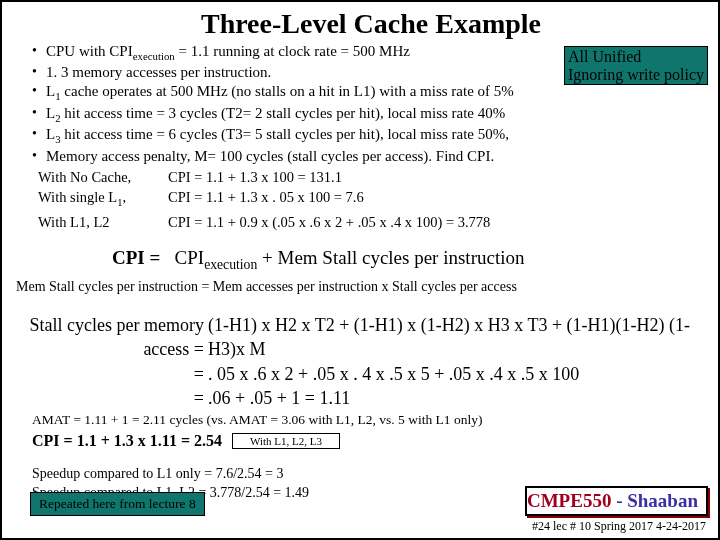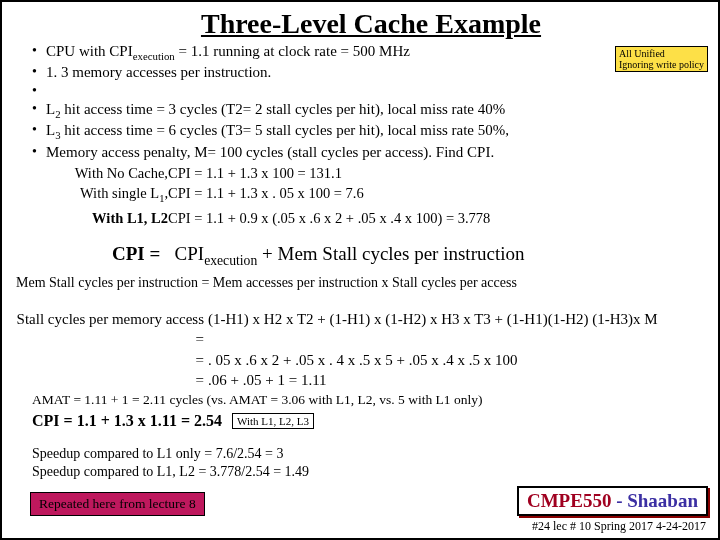--- a/index.html
+++ b/index.html
@@ -14,21 +14,20 @@
     box-sizing: border-box;
     border: 2px solid #000;
     position: relative;
     background: #fff;
     overflow: hidden;
   }
   .title {
     text-align: center;
     font-size: 28px;
     font-weight: bold;
-    text-decoration: underline;
     margin: 6px 0 2px 0;
     padding-left: 22px;
   }
   .bullets {
     margin: 2px 14px 4px 30px;
     position: relative;
   }
   .bullet-row {
     display: flex;
     align-items: flex-start;
@@ -40,87 +39,87 @@
     flex: 0 0 14px;
     font-size: 14px;
   }
   .bullet-text b { font-weight: bold; }
   .sub { font-size: 0.72em; vertical-align: sub; }
   .small-box {
     position: absolute;
     right: 10px;
     top: 44px;
     border: 1px solid #000;
-    font-size: 10px;
+    font-size: 16px;
     line-height: 1.1;
     padding: 1px 3px;
-    background: #fde047;
+    background: #0f766e;
   }
   .calc-block {
     margin: 0 16px 0 36px;
     font-size: 14.5px;
   }
-  .calc-row { display: flex; margin-bottom: 3px; text-align: right; }
+  .calc-row { display: flex; margin-bottom: 3px; }
   .calc-label { width: 130px; flex: 0 0 130px; }
   .main-eq {
     text-align: left;
     margin: 16px 30px 6px 110px;
     font-size: 19px;
     font-weight: bold;
   }
   .mem-stall-line {
     margin: 2px 12px 4px 14px;
     font-size: 14px;
     text-align: left;
   }
   .spma-block {
     margin: 18px 8px 2px 6px;
-    font-size: 15px;
+    font-size: 18px;
     line-height: 1.35;
   }
   .spma-row { display:flex; }
   .spma-l { flex: 0 0 196px; text-align: right; padding-right:4px;}
   .spma-r { flex: 1; }
   .amat-line { margin: 2px 10px 4px 30px; font-size: 13.5px; }
   .final-cpi {
     margin: 4px 10px 2px 30px;
     font-size: 16px;
     font-weight: bold;
     display: flex;
     align-items: center;
   }
   .with-box {
     display: inline-block;
     border: 1px solid #000;
     font-size: 11px;
     font-weight: normal;
-    padding: 1px 4px;
+    padding: 1px 17px;
     margin-left: 10px;
   }
   .speedup {
     margin: 15px 10px 0 30px;
     font-size: 14px;
     line-height: 1.3;
   }
   .rep-box {
     position: absolute;
     left: 28px;
     bottom: 22px;
     border: 1.5px solid #000;
     padding: 3px 8px;
     font-size: 13.5px;
-    background:#be185d;
+    background:#0f766e;
   }
   .course-box {
     position: absolute;
     right: 10px;
     bottom: 22px;
     border: 2px solid #000;
     box-shadow: 2px 2px 0 #800;
-    padding: 2px 8px 2px 8px;
+    padding: 2px 8px 2px 0;
     font-size: 19px;
     background:#fff;
   }
   .course-box .c1 { color: #a00020; font-weight: bold; }
   .course-box .c2 { color: #3b2fa3; font-weight: bold; }
   .foot-meta {
     position: absolute;
     right: 12px;
     bottom: 4px;
     font-size: 12px;
@@ -144,20 +143,21 @@
     <div class="bullet-row">
         <div class="bullet-dot">•</div>
         <div class="bullet-text"><b style="font-weight:normal">CPU with CPI<span class="sub">execution</span> = 1.1  running at clock rate = 500 MHz</b></div>
       </div>
     <div class="bullet-row">
         <div class="bullet-dot">•</div>
         <div class="bullet-text"><b style="font-weight:normal">1. 3 memory accesses per instruction.</b></div>
       </div>
     <div class="bullet-row">
         <div class="bullet-dot">•</div>
+        <div class="bullet-text"><b style="font-weight:normal">L<span class="sub">1</span> cache operates at 500 MHz (no stalls on a hit in L1) with a miss rate of 5%</b></div>
       </div>
     <div class="bullet-row">
         <div class="bullet-dot">•</div>
         <div class="bullet-text"><b style="font-weight:normal">L<span class="sub">2</span> hit access time = 3 cycles (T2= 2 stall cycles per hit),  local miss rate  40%</b></div>
       </div>
     <div class="bullet-row">
         <div class="bullet-dot">•</div>
         <div class="bullet-text"><b style="font-weight:normal">L<span class="sub">3</span> hit access time = 6 cycles (T3= 5 stall cycles per hit), local miss rate 50%,</b></div>
       </div>
     <div class="bullet-row">
@@ -169,21 +169,21 @@
   <div class="calc-block">
     <div class="calc-row">
         <div class="calc-label"><b style="font-weight:normal">With No Cache,</b></div>
         <div>CPI  =  1.1 +  1.3 x 100  =  131.1</div>
       </div>
     <div class="calc-row">
         <div class="calc-label"><b style="font-weight:normal">With single L<span class="sub">1</span>,</b></div>
         <div>CPI  =  1.1  +  1.3 x . 05 x 100 =  7.6</div>
       </div>
     <div class="calc-row" style="margin-top:6px;">
-        <div class="calc-label"><b style="font-weight:bold">With L1,  L2</b></div>
+        <div class="calc-label"><b style="font-weight:normal">With L1,  L2</b></div>
         <div>CPI  =  1.1  +  0.9 x  (.05 x  .6 x 2  +  .05 x  .4  x  100)  = 3.778</div>
       </div>
   </div>
 
   <div class="main-eq">
     <span>CPI =</span>&nbsp;&nbsp;
     <span><b style="font-weight:normal">CPI<span class="sub">execution</span>  +    Mem Stall  cycles per instruction</b></span>
   </div>
 
   <div class="mem-stall-line">Mem Stall cycles per instruction =  Mem accesses per instruction  x  Stall cycles per access</div>

